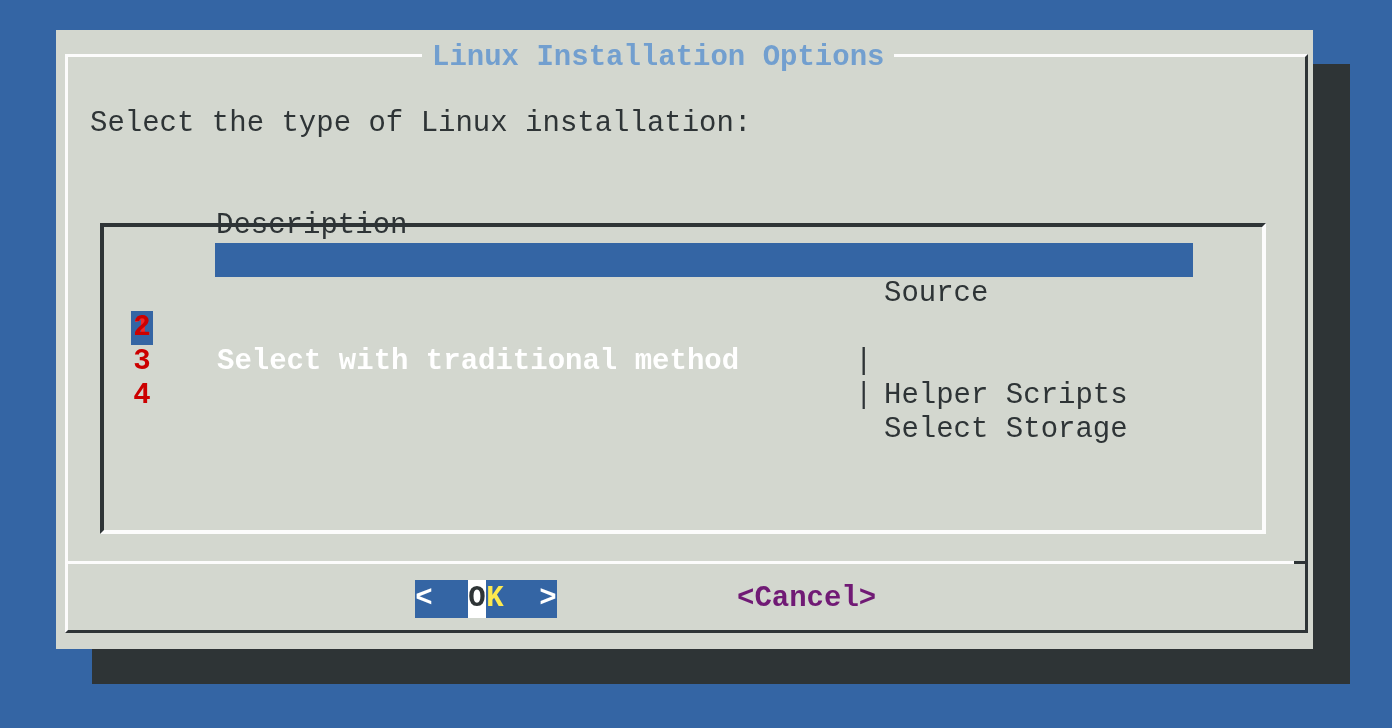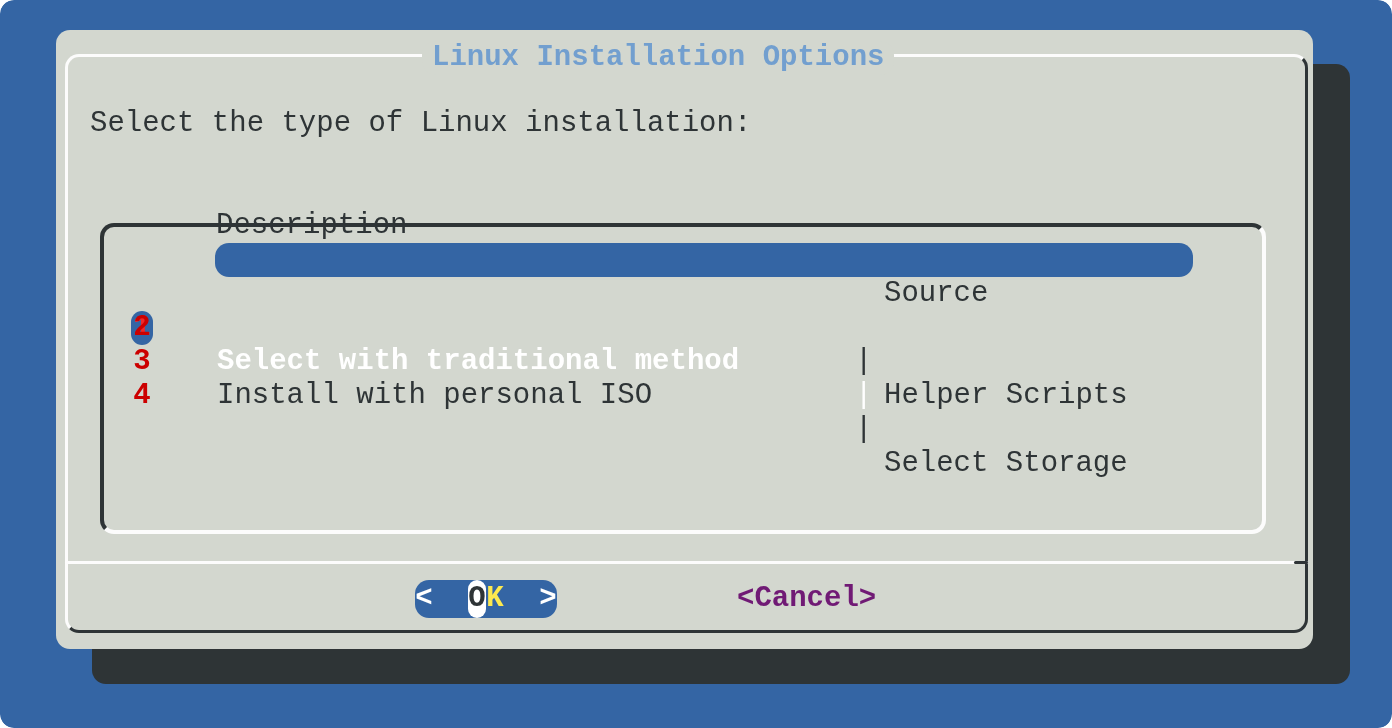--- a/index.html
+++ b/index.html
@@ -1,15 +1,15 @@
 <!DOCTYPE html>
 <html><head>
 <meta charset="utf-8">
 <style>
-  * { margin:0; padding:0; box-sizing:border-box;border-radius:14px; }
+  * { margin:0; padding:0; box-sizing:border-box; }
   html,body { width:1392px; height:728px; overflow:hidden; }
   .terminal {
     position:relative; width:1392px; height:728px;
     background:#3465a4;
     font-family:"Liberation Mono", monospace;
     font-size:29px; color:#2e3436;
   }
   .shadow {
     position:absolute; left:92px; top:64px; width:1258px; height:620px;
     background:#2e3436;
@@ -96,21 +96,20 @@
       </div>
 
       <div class="row row-2">
         <span class="num">2</span>
         <span class="pipe">|</span>
         <span class="src">Helper Scripts</span>
       </div>
 
       <div class="row row-3">
         <span class="num">3</span>
-        <span class="desc">Install with personal ISO</span>
         <span class="pipe">|</span>
         <span class="src">Select Storage</span>
       </div>
 
       <div class="row row-4">
         <span class="num">4</span>
       </div>
 
     </div>
 

